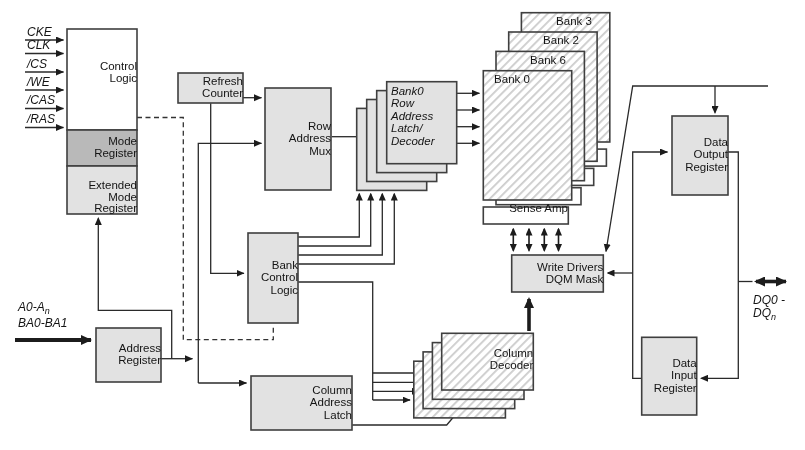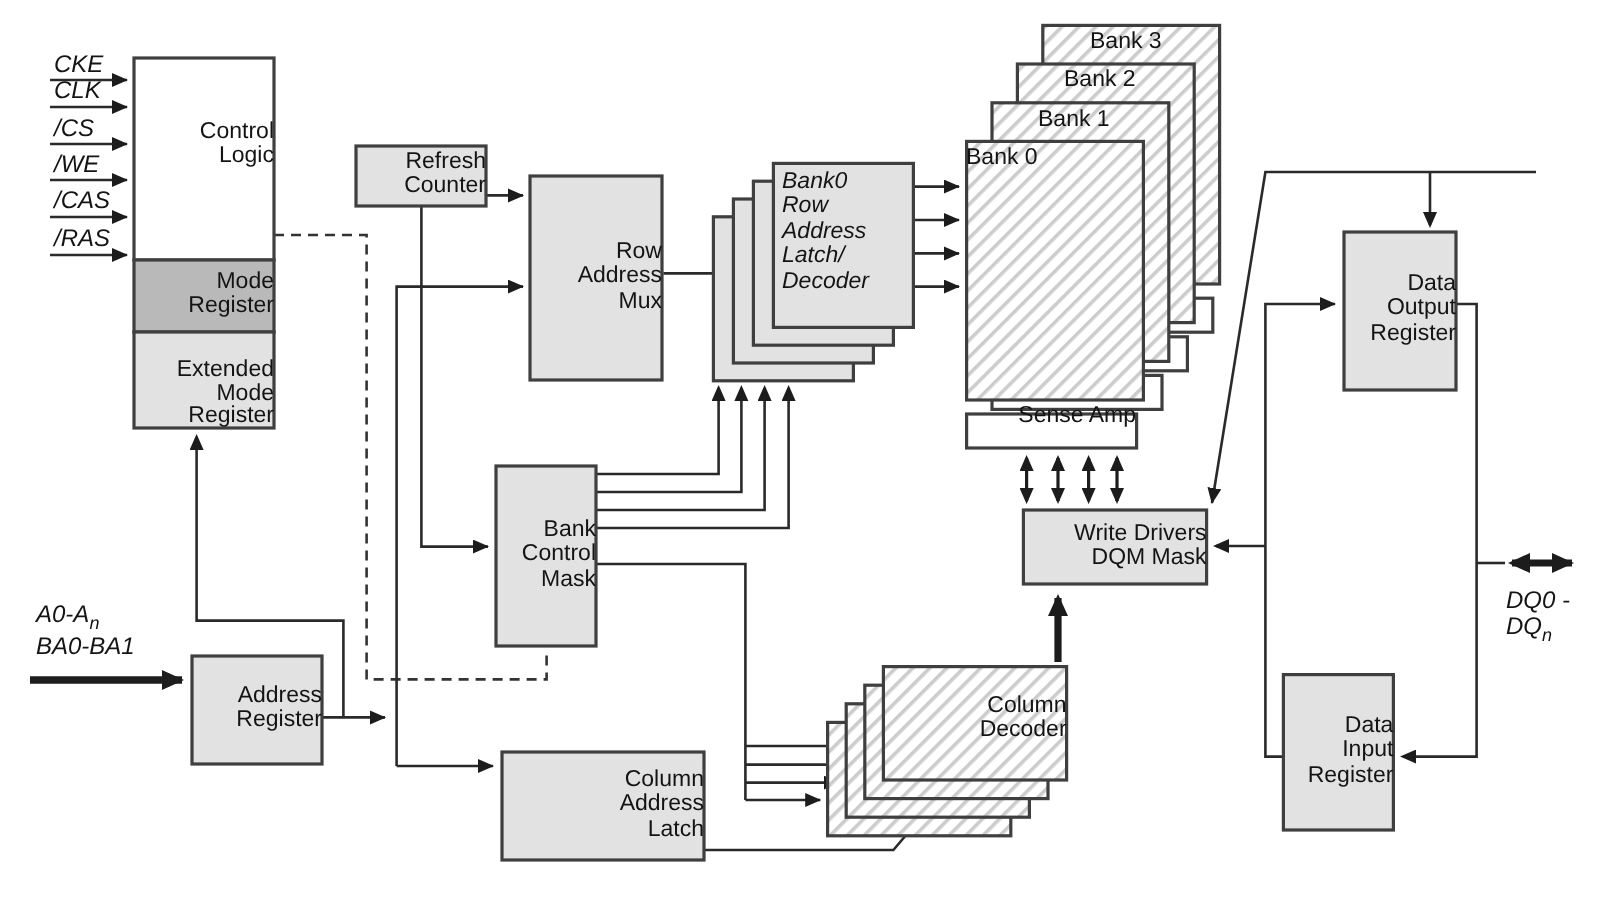--- a/index.html
+++ b/index.html
@@ -2,21 +2,21 @@
 <html><head>
 <meta charset="utf-8">
 <style>
   html,body{margin:0;padding:0;background:#fff;}
   #stage{position:relative;width:805px;height:450px;background:#fff;overflow:hidden;
          font-family:"Liberation Sans","DejaVu Sans",sans-serif;color:#111;}
   #stage svg{position:absolute;left:0;top:0;}
   .lbl{position:absolute;white-space:pre-line;color:#141414;font-size:11.5px;
        line-height:1.08;text-align:right;}
   .lbl.left{text-align:left;font-style:italic;}
-  .lbl.right{text-align:left;}
+  .lbl.right{text-align:center;}
   .sig{font-size:12px;}
   .tight{line-height:1.02;}
   sub{font-size:9px;}
 </style>
 </head>
 <body>
 
 <div id="stage">
 
 <svg width="805" height="450" viewBox="0 0 805 450">
@@ -177,35 +177,35 @@
   <div class="lbl tight" style="left:67px;top:180px;width:70px">Extended
 Mode
 Register</div>
   <div class="lbl" style="left:178px;top:75px;width:65px">Refresh
 Counter</div>
   <div class="lbl" style="left:265px;top:120px;width:66px">Row
 Address
 Mux</div>
   <div class="lbl" style="left:248px;top:259px;width:50px">Bank
 Control
-Mask</div>
+Logic</div>
   <div class="lbl" style="left:96px;top:342px;width:65px">Address
 Register</div>
   <div class="lbl" style="left:251px;top:384px;width:101px">Column
 Address
 Latch</div>
   <div class="lbl left" style="left:391px;top:85px;width:64px">Bank0
 Row
 Address
 Latch/
 Decoder</div>
 
   <div class="lbl right" style="left:545px;top:14.5px;width:58px">Bank 3</div>
   <div class="lbl right" style="left:532px;top:34px;width:58px">Bank 2</div>
-  <div class="lbl right" style="left:519px;top:53.5px;width:58px">Bank 1</div>
+  <div class="lbl right" style="left:519px;top:53.5px;width:58px">Bank 6</div>
   <div class="lbl right" style="left:483px;top:73px;width:58px">Bank 0</div>
   <div class="lbl" style="left:483px;top:202px;width:85px">Sense Amp</div>
 
   <div class="lbl" style="left:511.7px;top:261px;width:91.6px">Write Drivers
 DQM Mask</div>
   <div class="lbl" style="left:441.7px;top:347px;width:91.6px">Column
 Decoder</div>
   <div class="lbl" style="left:672px;top:136px;width:56px">Data
 Output
 Register</div>

